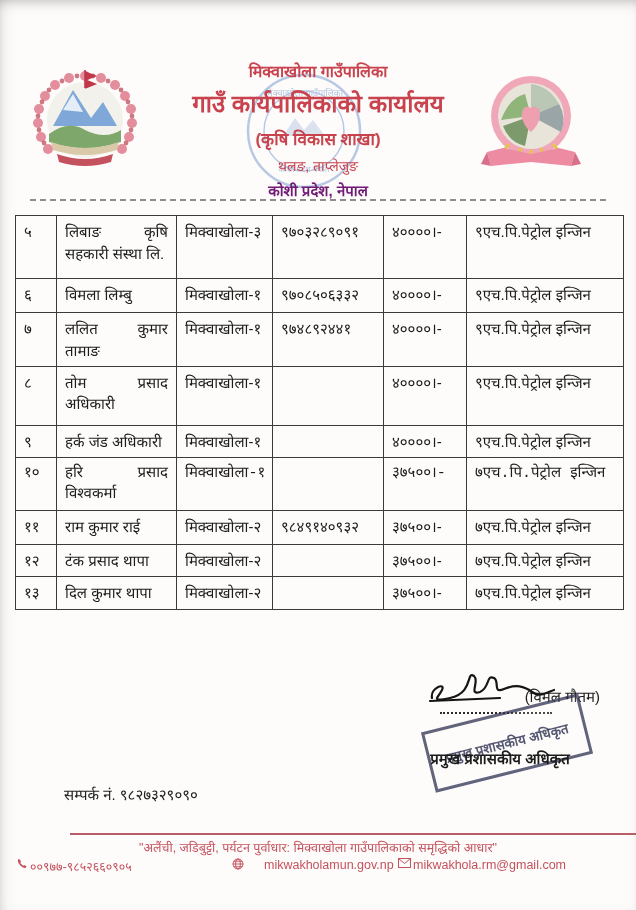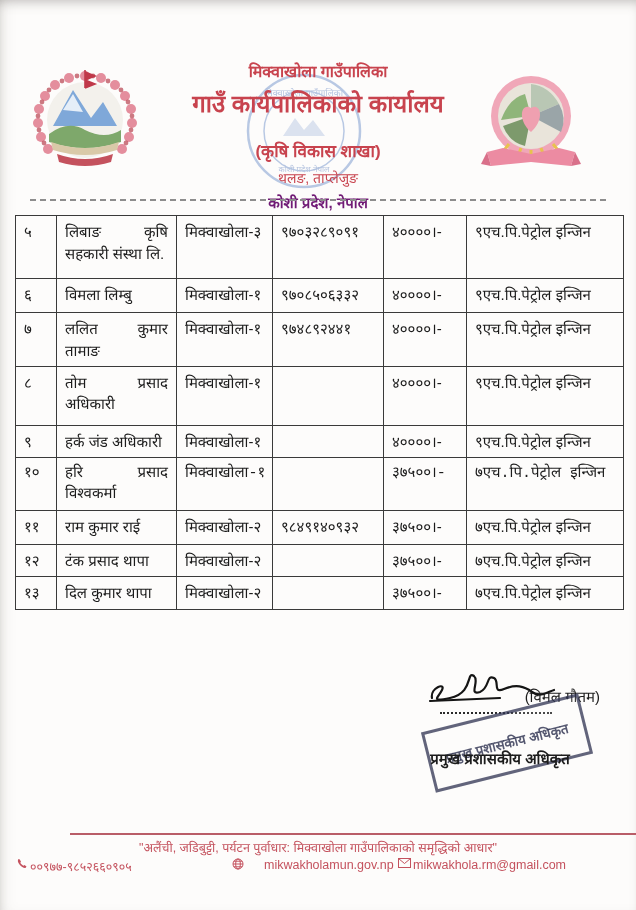--- a/index.html
+++ b/index.html
@@ -6,21 +6,21 @@
   .page{
     position:relative;width:636px;height:910px;margin:0 auto;
     background:#fdfcfb;overflow:hidden;
     font-family:"Liberation Sans","DejaVu Sans",sans-serif;
     box-shadow:inset 0 8px 14px -8px rgba(90,85,80,.45), inset 10px 0 18px -14px rgba(90,85,80,.35);
   }
   
   .hdr-center{position:absolute;left:118px;top:60px;width:400px;text-align:center;color:#c8434e;}
   .hdr-line1{font-size:16px;font-weight:bold;}
   .hdr-line2{font-size:24px;font-weight:bold;margin-top:4px;}
-  .hdr-line3{font-size:17px;font-weight:bold;margin-top:20px;}
+  .hdr-line3{font-size:17px;font-weight:bold;margin-top:8px;}
   .hdr-line4{font-size:14px;font-weight:normal;margin-top:6px;}
   .hdr-line5{font-size:15px;font-weight:bold;margin-top:5px;color:#701a75;}
   .logo{position:absolute;}
   .logo-left{left:33px;top:68px;}
   .logo-right{left:479px;top:74px;}
   .watermark{position:absolute;left:243px;top:70px;opacity:.42;pointer-events:none;}
   .hdr-divider{position:absolute;left:30px;top:199px;width:576px;border-top:2px dashed #8d8d8d;}
   
   .doc-table{position:absolute;left:15px;top:215px;width:608px;border-collapse:collapse;table-layout:fixed;color:#1c1c1c;}
   .doc-table td{border:1.6px solid #3a3a3a;padding:5px 8px 4px;vertical-align:top;font-size:15px;line-height:1.45;}
@@ -248,20 +248,21 @@
       <path d="M2 39 L72 36" fill="none" stroke="#151515" stroke-width="2.2" stroke-linecap="round"></path>
     </svg>
   </div>
   <div class="sig-dots"></div>
   <div class="sig-name">(विमल गौतम)</div>
   <div class="sig-stamp">
     <span>प्रमुख प्रशासकीय अधिकृत</span>
   </div>
   <div class="sig-title">प्रमुख प्रशासकीय अधिकृत</div>
 
+  <div class="contact-line">सम्पर्क नं. ९८२७३२९०९०</div>
 
   <div class="footer-line"></div>
   <div class="footer-slogan">"अलैंची, जडिबुट्टी, पर्यटन पुर्वाधार: मिक्वाखोला गाउँपालिकाको समृद्धिको आधार"</div>
   <div class="footer-row">
     <span class="footer-item f-phone">
       <span class="f-ic">
         <svg width="12" height="12" viewBox="0 0 12 12">
             <path d="M2.5 1 C1.5 2 1.5 4 3.5 6.5 C5.5 9 8 10.5 9.5 10 L10.5 8.5 L8.5 7 L7.5 7.8 C6.5 7.3 5 6 4.3 4.8 L5 3.8 L3.8 1.5 Z" fill="#c4525e"></path>
           </svg>
       </span>

